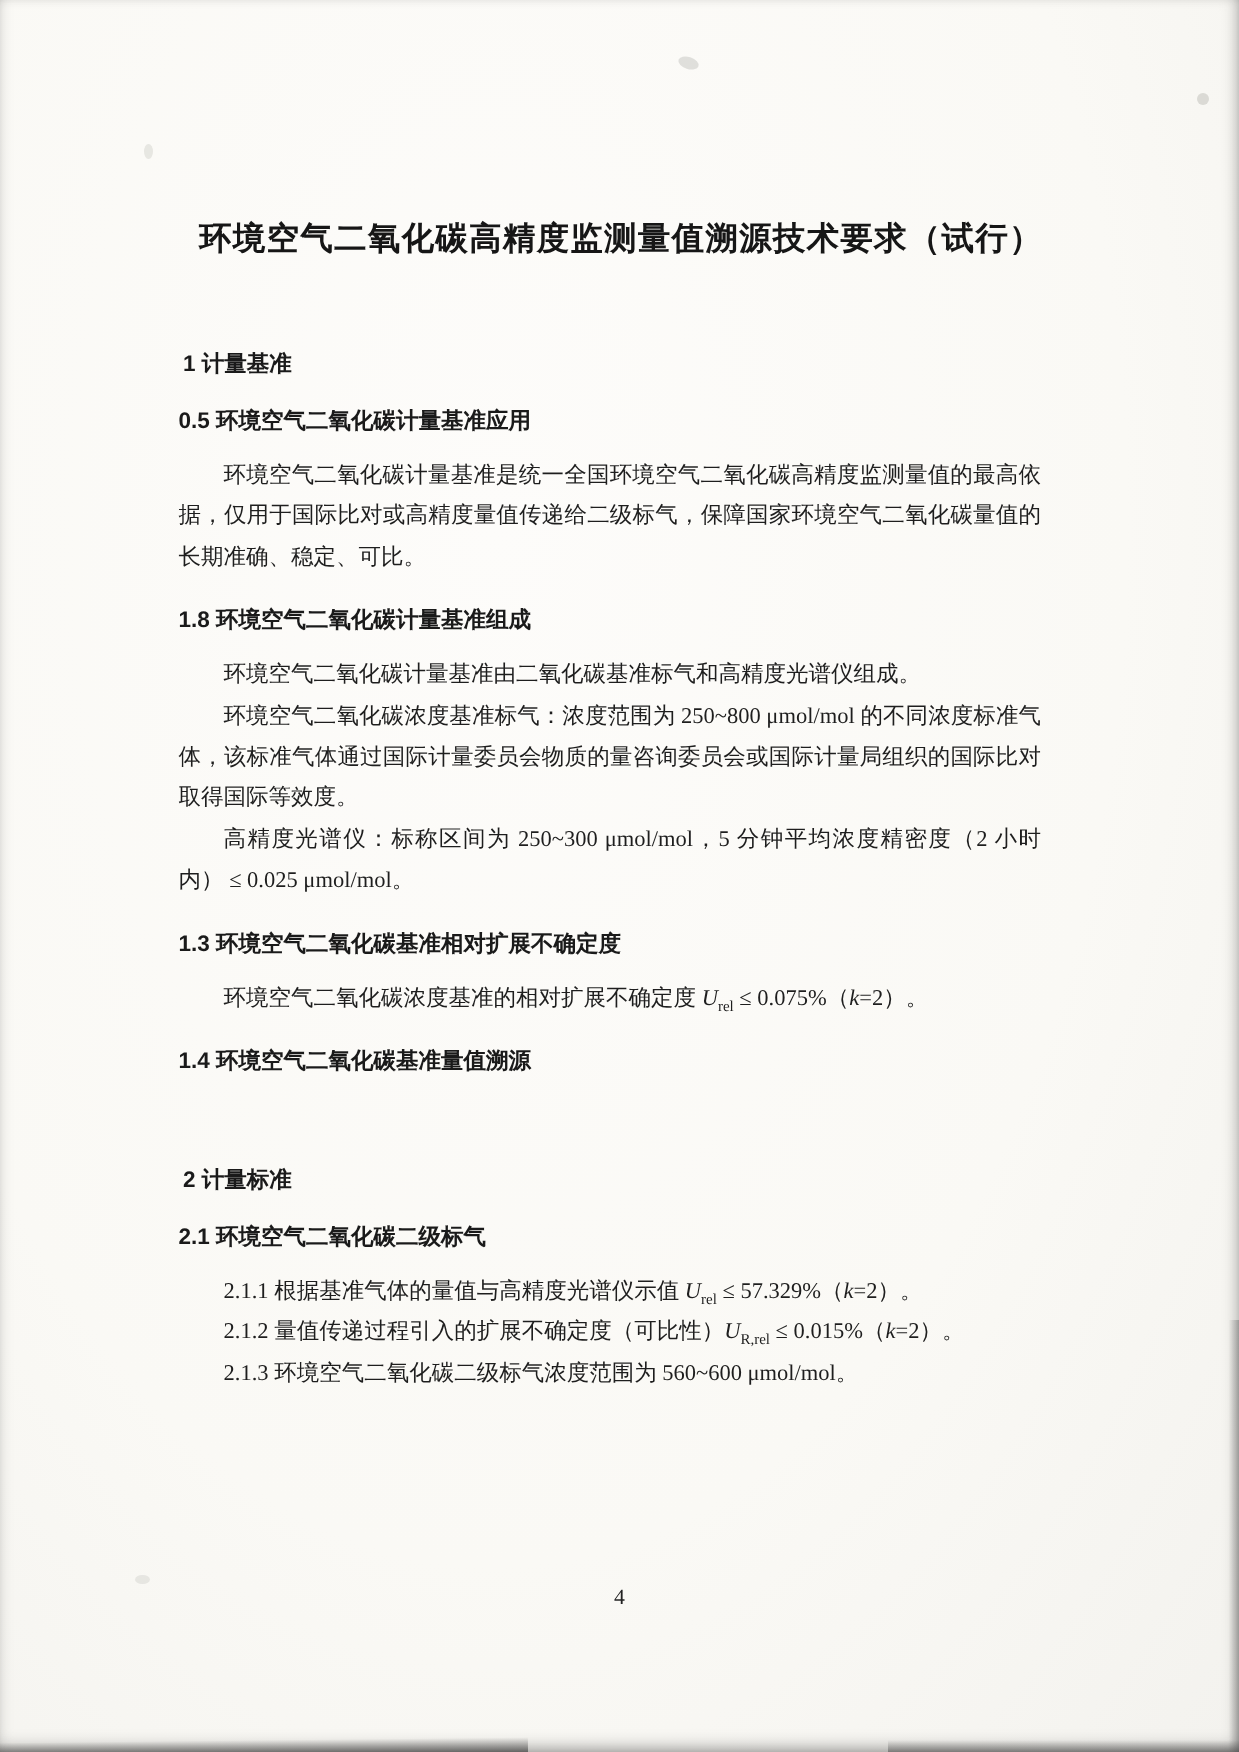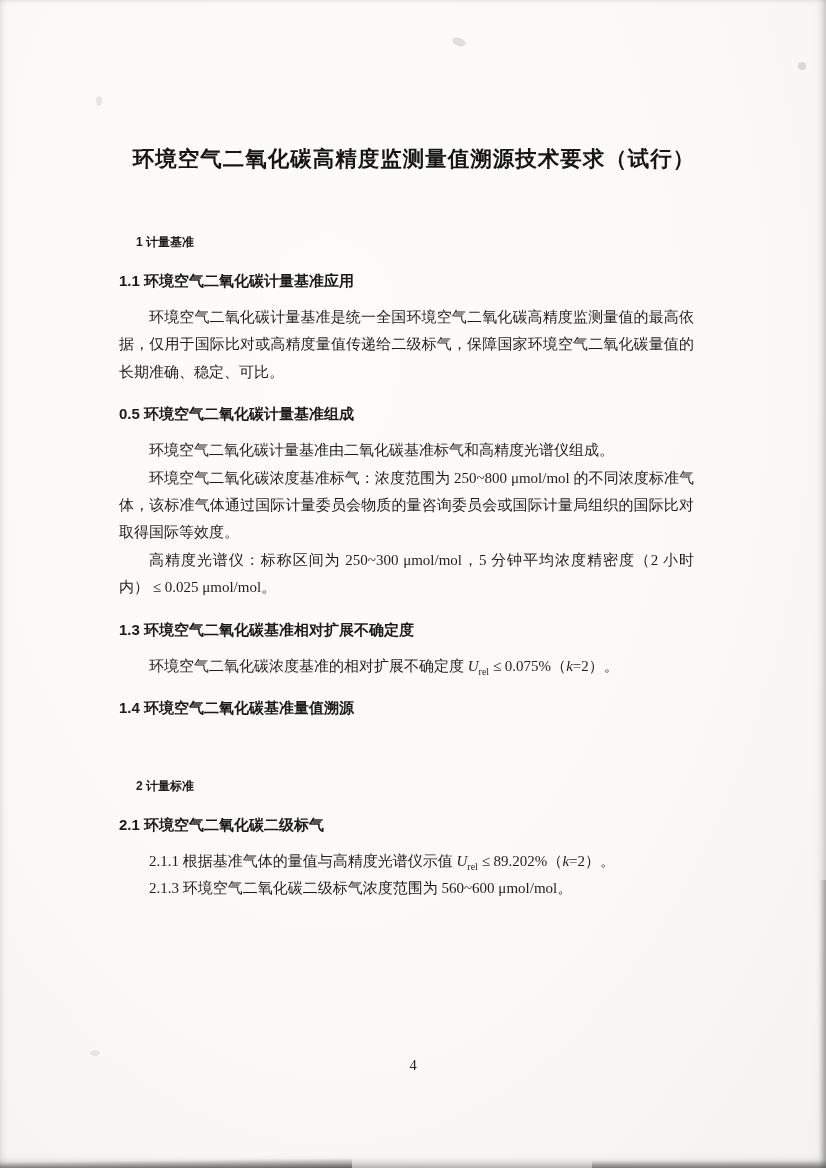--- a/index.html
+++ b/index.html
@@ -26,24 +26,24 @@
     margin:0;
     text-align:center;
     font-family:"Liberation Sans","DejaVu Sans",sans-serif;
     font-weight:bold;
     font-size:21.5px;
     letter-spacing:1px;
     line-height:30px;
     color:#161616;
   }
   .chapter{
-    margin:58px 0 0 17px;
+    margin:58px 0 0 3px;
     font-family:"Liberation Sans","DejaVu Sans",sans-serif;
     font-weight:bold;
-    font-size:12px;
+    font-size:15px;
     line-height:21px;
     color:#1a1a1a;
   }
   .section{
     margin:17px 0 0 0;
     font-family:"Liberation Sans","DejaVu Sans",sans-serif;
     font-weight:bold;
     font-size:15px;
     line-height:21px;
     color:#1a1a1a;
@@ -90,39 +90,40 @@
 <body>
 
 <div class="page">
 
   <div class="content">
 
     <h1 class="doc-title">环境空气二氧化碳高精度监测量值溯源技术要求（试行）</h1>
 
     <h2 class="chapter">1  计量基准</h2>
 
-    <h3 class="section">1.1 环境空气二氧化碳计量基准应用</h3>
+    <h3 class="section">0.5 环境空气二氧化碳计量基准应用</h3>
     <p class="body">环境空气二氧化碳计量基准是统一全国环境空气二氧化碳高精度监测量值的最高依据，仅用于国际比对或高精度量值传递给二级标气，保障国家环境空气二氧化碳量值的长期准确、稳定、可比。</p>
 
-    <h3 class="section">0.5 环境空气二氧化碳计量基准组成</h3>
+    <h3 class="section">1.8 环境空气二氧化碳计量基准组成</h3>
     <p class="body">环境空气二氧化碳计量基准由二氧化碳基准标气和高精度光谱仪组成。</p>
     <p class="body cont">环境空气二氧化碳浓度基准标气：浓度范围为 250~800 μmol/mol 的不同浓度标准气体，该标准气体通过国际计量委员会物质的量咨询委员会或国际计量局组织的国际比对取得国际等效度。</p>
     <p class="body cont">高精度光谱仪：标称区间为 250~300 μmol/mol，5 分钟平均浓度精密度（2 小时内） ≤ 0.025 μmol/mol。</p>
 
     <h3 class="section">1.3 环境空气二氧化碳基准相对扩展不确定度</h3>
     <p class="body"><span>环境空气二氧化碳浓度基准的相对扩展不确定度 </span><span class="var">U</span><sub class="sub">rel</sub><span> ≤ 0.075%（</span><span class="var">k</span><span>=2）。</span></p>
 
     <h3 class="section">1.4 环境空气二氧化碳基准量值溯源</h3>
 
     <h2 class="chapter">2  计量标准</h2>
 
     <h3 class="section">2.1 环境空气二氧化碳二级标气</h3>
 
-    <p class="body"><span>2.1.1  根据基准气体的量值与高精度光谱仪示值 </span><span class="var">U</span><sub class="sub">rel</sub><span> ≤ 89.202%（</span><span class="var">k</span><span>=2）。</span></p>
+    <p class="body"><span>2.1.1  根据基准气体的量值与高精度光谱仪示值 </span><span class="var">U</span><sub class="sub">rel</sub><span> ≤ 57.329%（</span><span class="var">k</span><span>=2）。</span></p>
 
+    <p class="body cont"><span>2.1.2  量值传递过程引入的扩展不确定度（可比性）</span><span class="var">U</span><sub class="sub">R,rel</sub><span> ≤ 0.015%（</span><span class="var">k</span><span>=2）。</span></p>
 
     <p class="body cont">2.1.3  环境空气二氧化碳二级标气浓度范围为 560~600 μmol/mol。</p>
 
   </div>
 
   <div class="page-number">4</div>
 
   <div class="artifact a1"></div>
   <div class="artifact a2"></div>
   <div class="artifact a3"></div>

